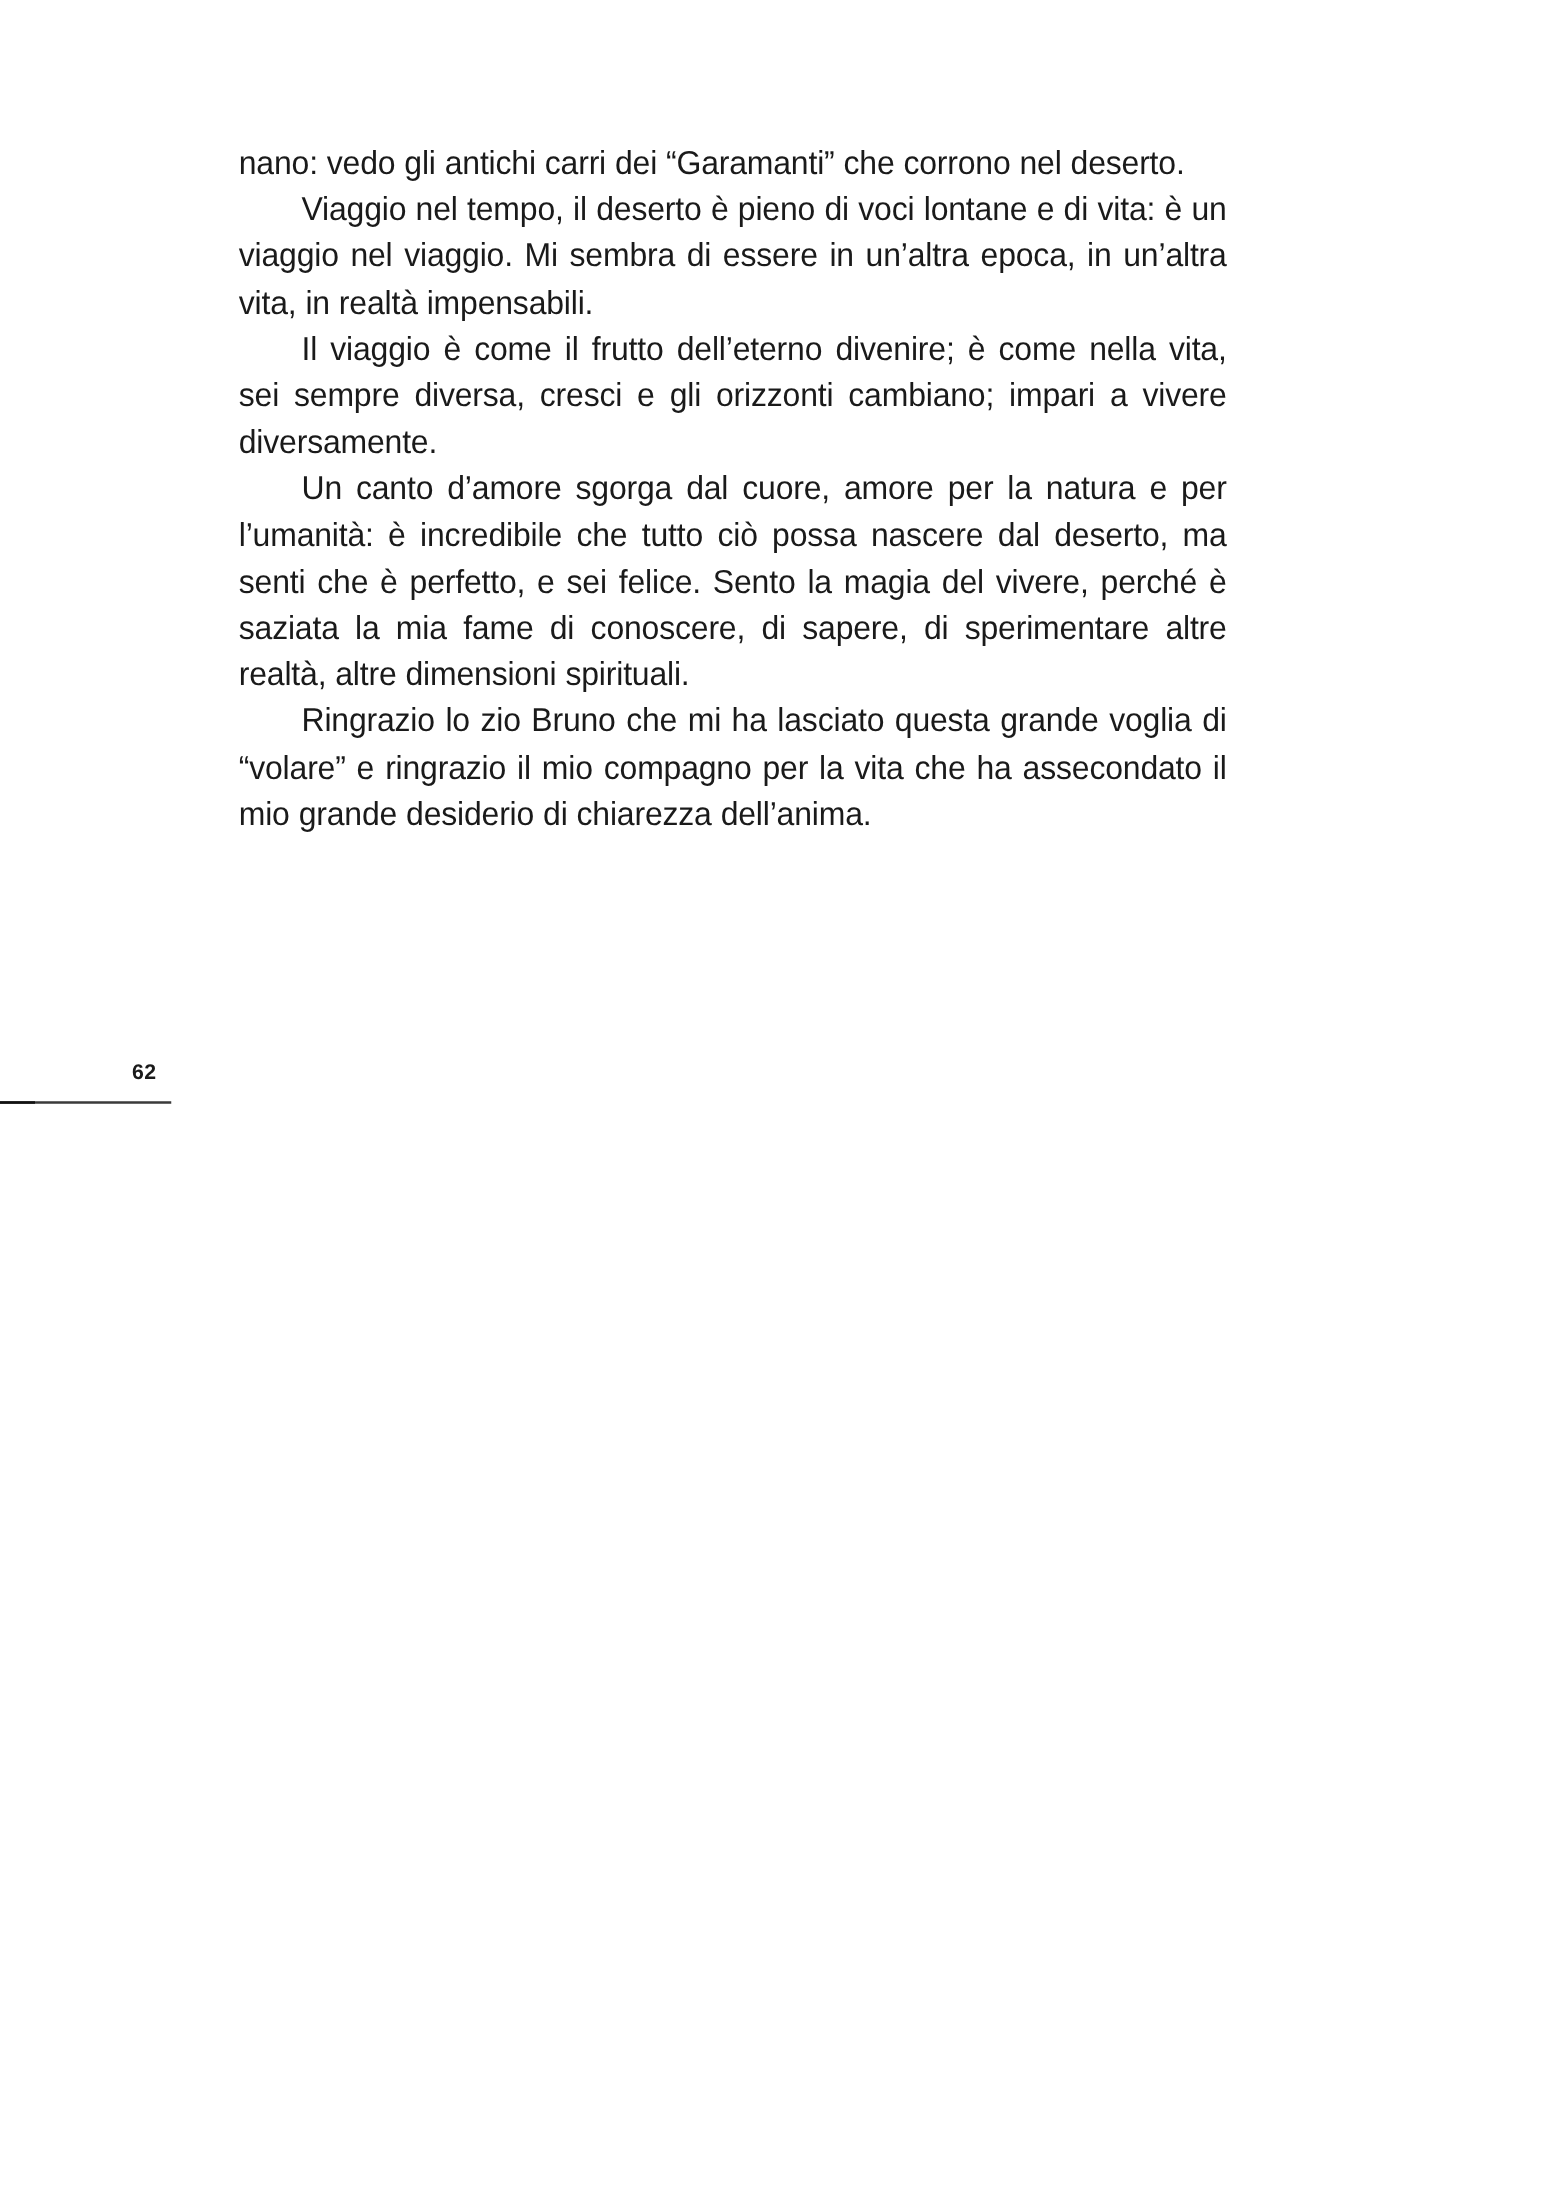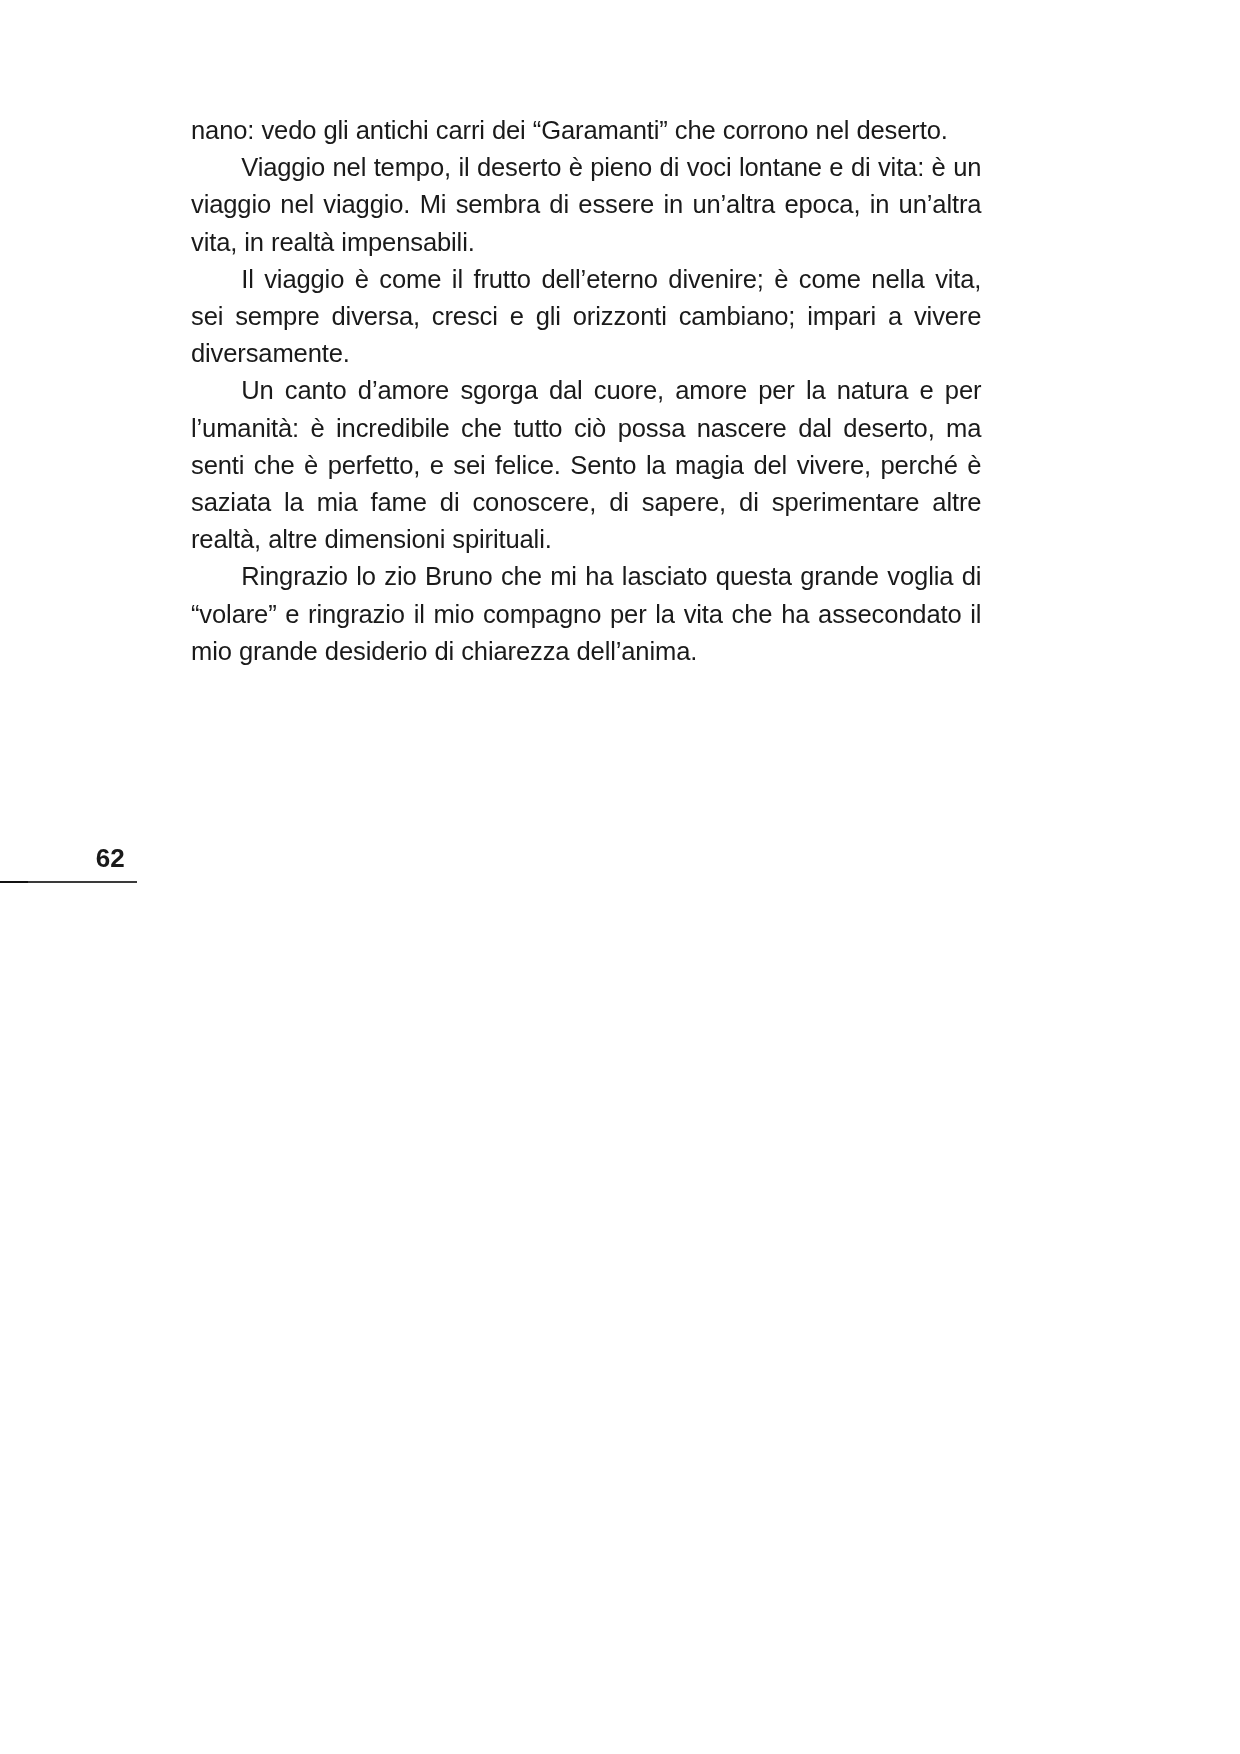--- a/index.html
+++ b/index.html
@@ -63,21 +63,21 @@
     position: absolute;
     left: 0;
     top: 838px;
     width: 137px;
     height: 48px;
   }
   .folio-number {
     position: absolute;
     right: 12px;
     top: 0;
-    font-size: 26px;
+    font-size: 17px;
     font-weight: 700;
     letter-spacing: 0.2px;
     color: #1a1a1a;
     line-height: 40px;
   }
   .folio-rule {
     position: absolute;
     left: 0;
     top: 43px;
     width: 137px;

